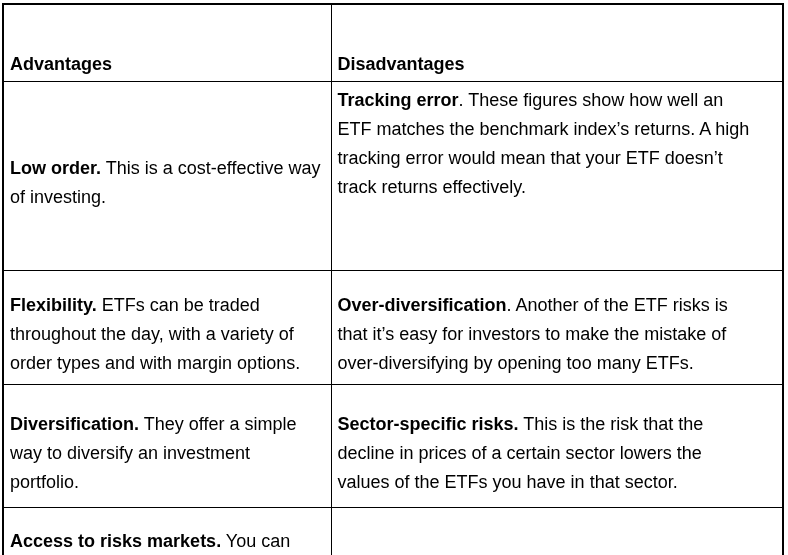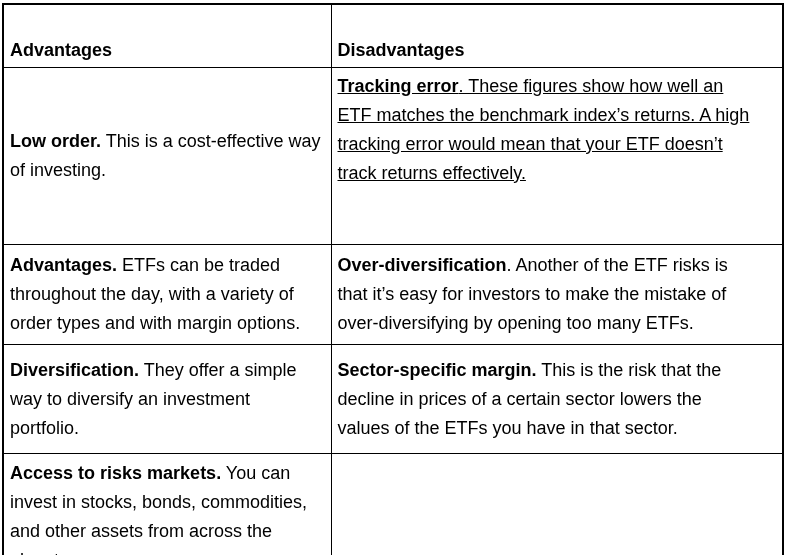--- a/index.html
+++ b/index.html
@@ -20,38 +20,38 @@
     top: 3px;
     width: 780px;
     border-collapse: collapse;
     table-layout: fixed;
     background: #ffffff;
     border: 2.5px solid #000000;
   }
   .doc-table th,
   .doc-table td {
     border: 1.5px solid #000000;
-    padding: 2px 4px 2px 6px;
+    padding: 16px 4px 2px 6px;
     font-size: 18px;
     line-height: 29px;
     vertical-align: middle;
     text-align: left;
     white-space: pre-line;
     overflow: hidden;
   }
   .doc-table th {
     font-weight: bold;
     height: 38px;
     vertical-align: middle;
   }
   .doc-table tr.row-1 td { height: 170px; }
   .doc-table tr.row-2 td { height: 95px; }
   .doc-table tr.row-3 td { height: 104px; }
   .doc-table tr.row-4 td { height: 121px; border-bottom-width: 3px; }
-  .doc-table td.valign-top { vertical-align: top; padding-top: 4px; text-decoration: underline; }
+  .doc-table td.valign-top { vertical-align: top; padding-top: 4px; }
   .doc-table .term { font-weight: bold; }
 </style>
 </head>
 <body>
 
 <table class="doc-table">
   <colgroup>
     <col style="width: 328px;">
     <col style="width: 452px;">
   </colgroup>
@@ -68,32 +68,32 @@
   <tbody>
     <tr class="row-1">
       <td><span class="term">Low order.</span><span> This is a cost-effective way
 of investing.</span></td>
       <td class="valign-top"><span class="term">Tracking error</span><span>. These figures show how well an
 ETF matches the benchmark index’s returns. A high
 tracking error would mean that your ETF doesn’t
 track returns effectively.</span></td>
     </tr>
     <tr class="row-2">
-      <td><span class="term">Advantages.</span><span> ETFs can be traded
+      <td><span class="term">Flexibility.</span><span> ETFs can be traded
 throughout the day, with a variety of
 order types and with margin options.</span></td>
       <td><span class="term">Over-diversification</span><span>. Another of the ETF risks is
 that it’s easy for investors to make the mistake of
 over-diversifying by opening too many ETFs.</span></td>
     </tr>
     <tr class="row-3">
       <td><span class="term">Diversification.</span><span> They offer a simple
 way to diversify an investment
 portfolio.</span></td>
-      <td><span class="term">Sector-specific margin.</span><span> This is the risk that the
+      <td><span class="term">Sector-specific risks.</span><span> This is the risk that the
 decline in prices of a certain sector lowers the
 values of the ETFs you have in that sector.</span></td>
     </tr>
     <tr class="row-4">
       <td><span class="term">Access to risks markets.</span><span> You can
 invest in stocks, bonds, commodities,
 and other assets from across the
 planet.</span></td>
       <td><span class="term"></span><span></span></td>
     </tr>

